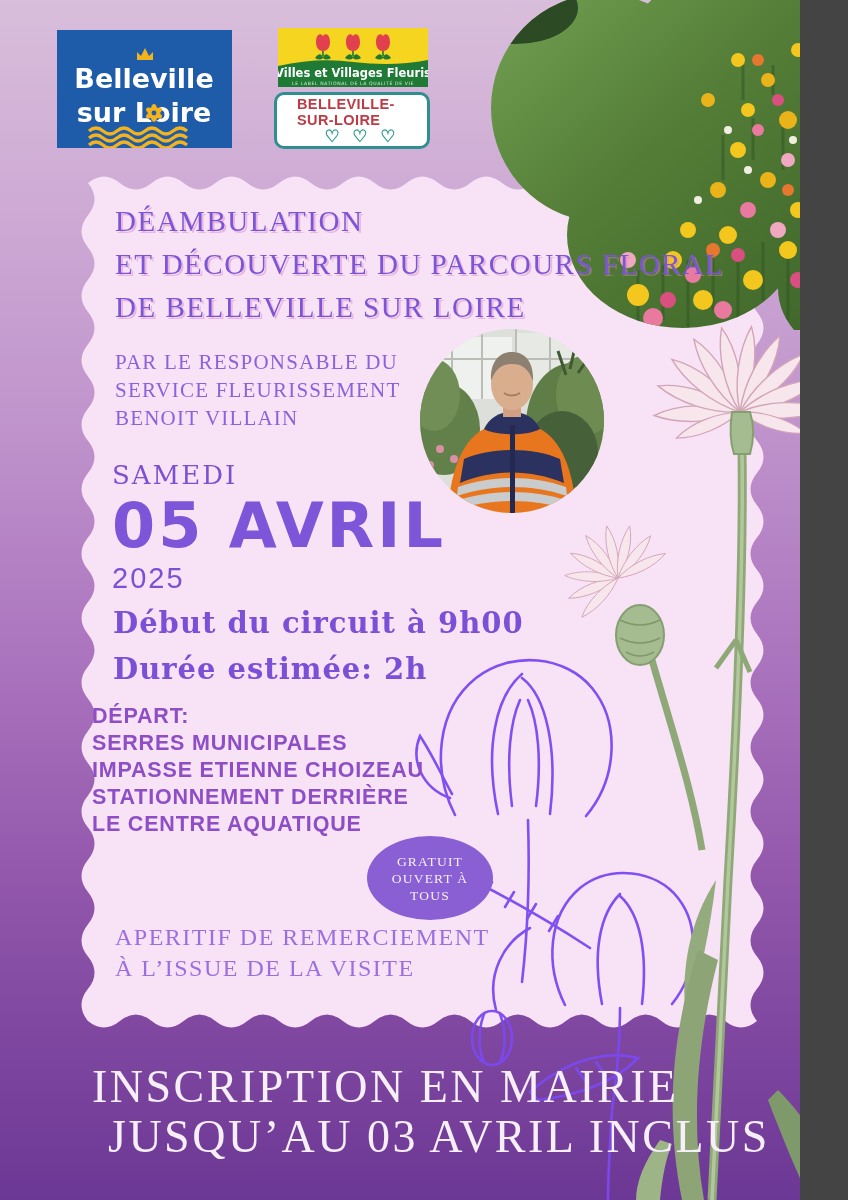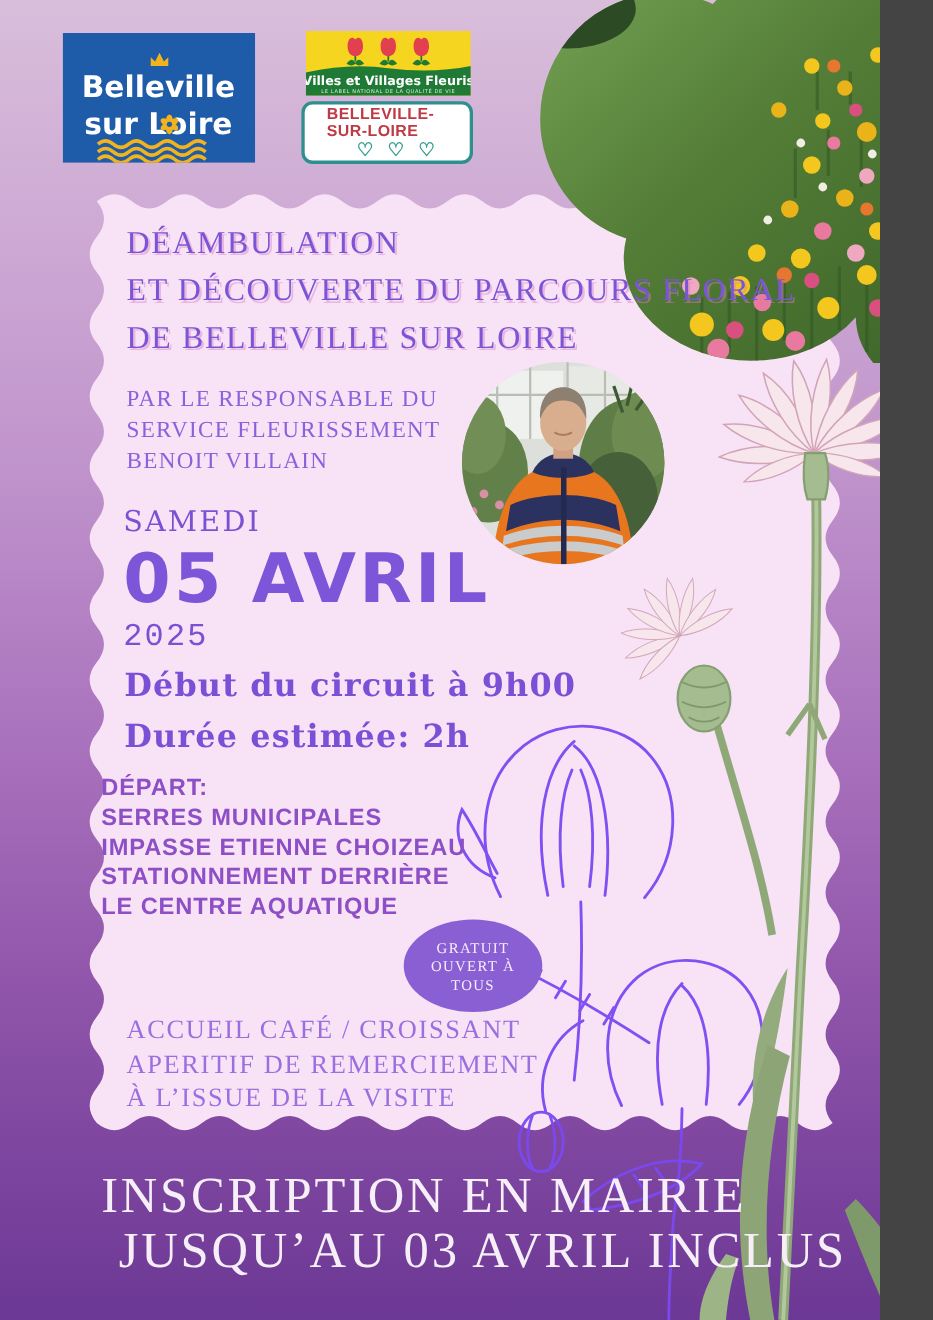--- a/index.html
+++ b/index.html
@@ -34,21 +34,21 @@
   .display { font-family:"Liberation Serif", serif; }
   .title-block { left:115px; top:200px; z-index:4; color:#7b55d6;
     font-size:29px; line-height:43px; letter-spacing:1.5px;
     text-shadow:2px 2px 0 rgba(213,128,198,.45); }
   .presenter-block { left:115px; top:348px; z-index:4; color:#8a62dc;
     font-size:21px; line-height:28px; letter-spacing:1.2px; }
   .date-block { left:112px; top:460px; z-index:4; color:#7b50d2; }
   .date-weekday { font-family:"DejaVu Serif", serif; font-size:26px; letter-spacing:2px; }
   .date-big { font-size:62px; font-weight:800; letter-spacing:3px; color:#7c55d8;
     font-family:"DejaVu Sans", sans-serif; line-height:68px; margin-top:2px; }
-  .date-year { font-family:Liberation Mono, monospace; font-size:29px; letter-spacing:2px; margin-top:2px; }
+  .date-year { font-family:Liberation Sans, sans-serif; font-size:29px; letter-spacing:2px; margin-top:2px; }
   .schedule-block { left:113px; top:600px; z-index:4; color:#7b4fd6;
     font-family:"DejaVu Serif", serif; font-size:29px; line-height:46px; letter-spacing:1px;font-weight:bold; }
   .depart-block { left:92px; top:703px; width:400px; z-index:4; text-align:left;
     color:#8d4ec6; font-weight:bold; font-size:21.5px; line-height:27px; letter-spacing:.8px; }
   .free-badge { left:367px; top:836px; width:126px; height:84px; z-index:4;
     background:#8a5fd4; border-radius:50%;
     display:flex; flex-direction:column; align-items:center; justify-content:center;
     color:#f7eef9; font-size:13.5px; line-height:17px; letter-spacing:1.2px; }
   .extras-block { left:115px; top:922px; z-index:4; color:#9b6fe0;
     font-size:24px; line-height:30.5px; letter-spacing:1.5px; }
@@ -325,21 +325,20 @@
     <div>LE CENTRE AQUATIQUE</div>
   </div>
 
   <div class="abs display free-badge">
     <div>GRATUIT</div>
     <div>OUVERT À</div>
     <div>TOUS</div>
   </div>
 
   <div class="abs display extras-block">
-    <div>ACCUEIL CAFÉ / CROISSANT</div>
     <div>APERITIF DE REMERCIEMENT</div>
     <div>À L’ISSUE DE LA VISITE</div>
   </div>
 
   <div class="abs display footer-block">
     <div>INSCRIPTION EN MAIRIE</div>
     <div class="line2">JUSQU’AU 03 AVRIL INCLUS</div>
   </div>
 
 </div>

